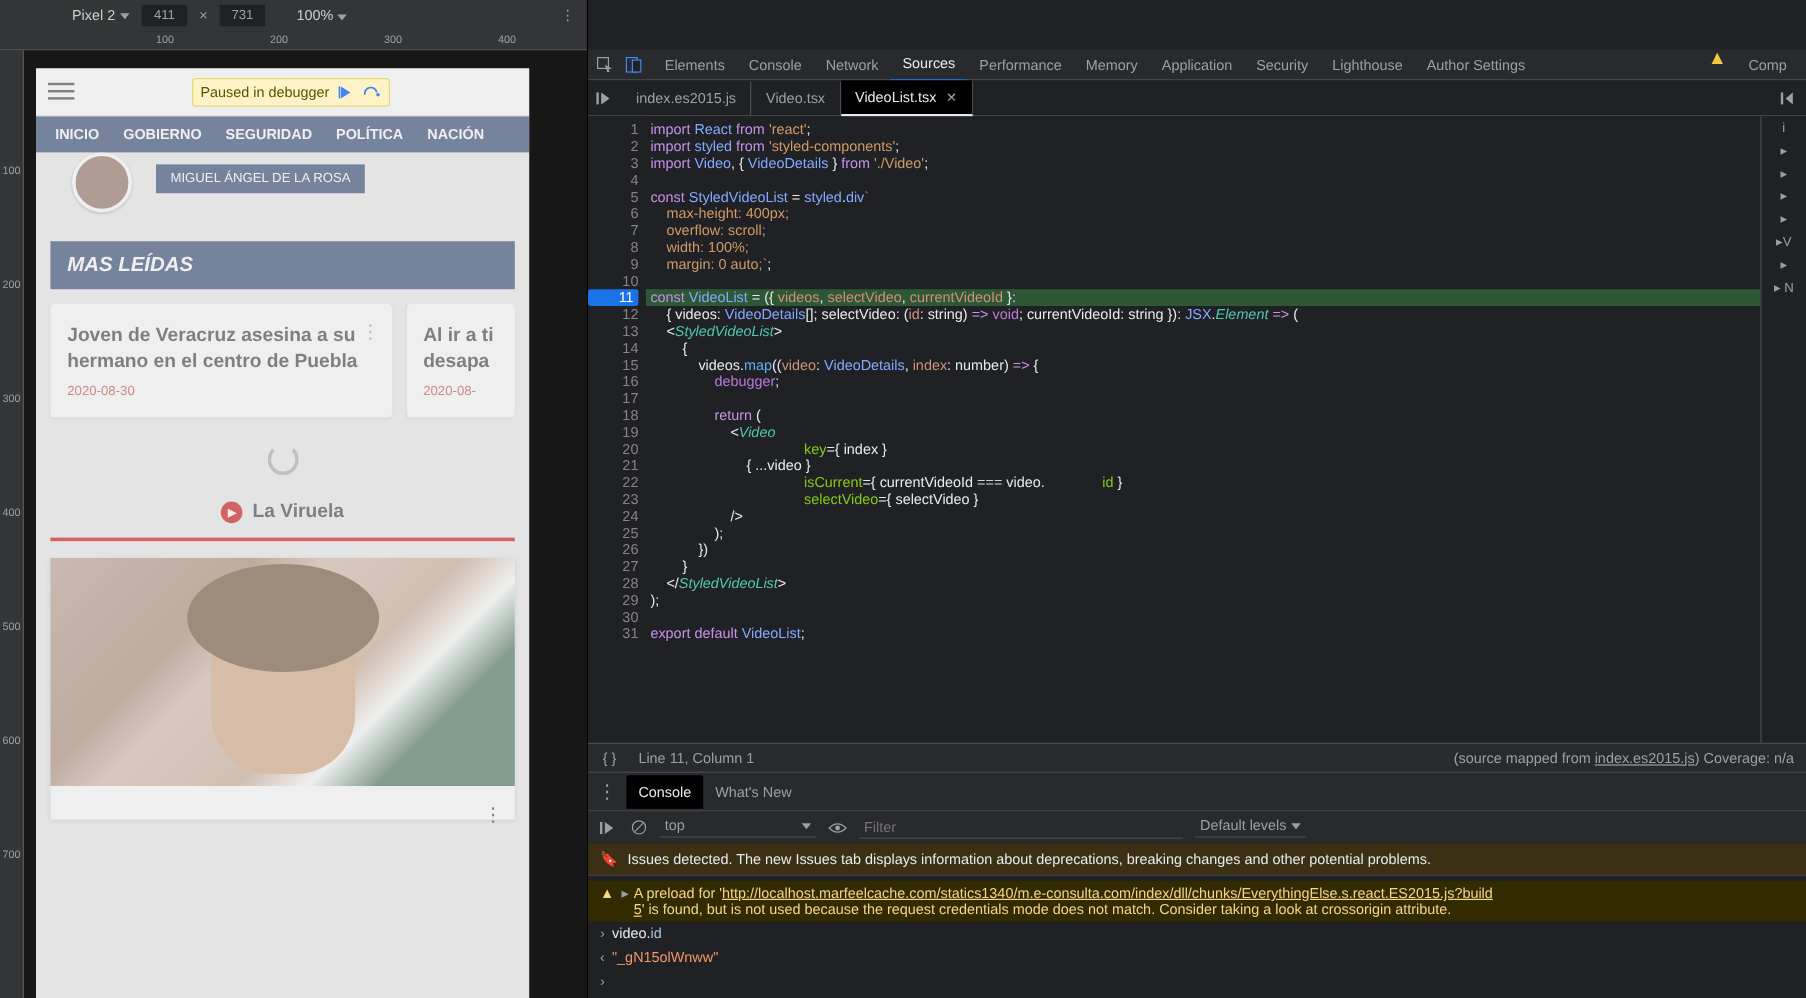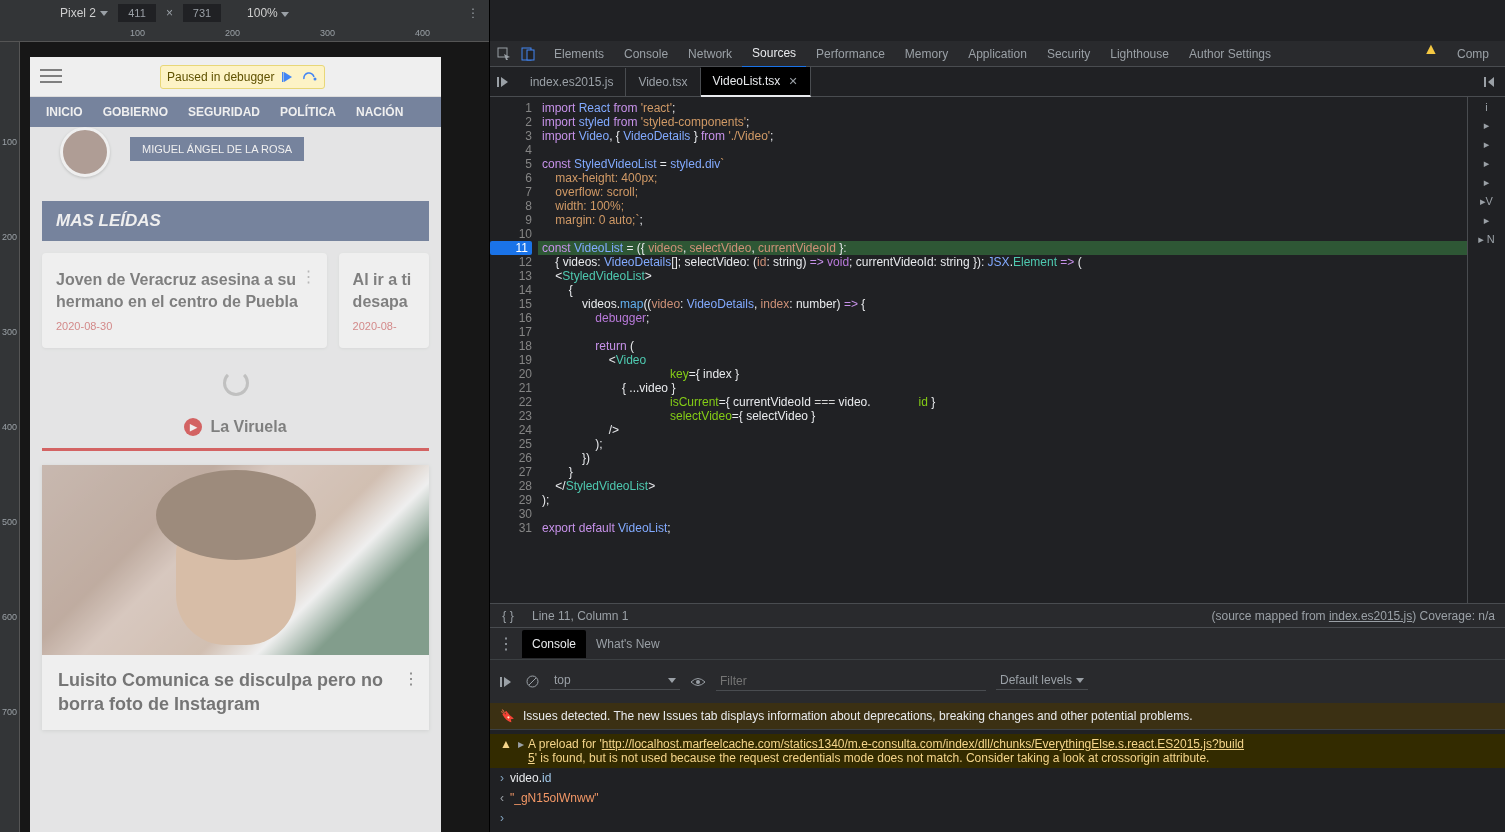--- a/index.html
+++ b/index.html
@@ -66,37 +66,37 @@
 .gutter .bp { background:#1a73e8; color:#fff; border-radius:2px; padding:0 4px; }
 .code { flex:1; font-family:Menlo,Consolas,monospace; font-size:12px; line-height:14px; padding-top:4px; white-space:pre; overflow:hidden; }
 .line { display:block; padding-left:4px; }
 .line.hl { background:#2e5735; }
 .kw { color:#c792ea; } 
 .kw2 { color:#b97adb; }
 .id { color:#82aaff; }
 .id2 { color:#84cc16;padding-left:48px; }
 .str { color:#d19a66; }
 .op { color:#d4d4d4; }
-.type { color:#4ec9b0; }
+.type { color:#4ec9b0;font-style:italic; }
 .fn { color:#61afef; }
 .or { color:#ce9178; }
 
 .sidebar-r { width:38px; background:#202124; border-left:1px solid #494c50; display:flex; flex-direction:column; align-items:center; gap:6px; padding-top:4px; }
 .sidebar-r .sic { color:#9aa0a6; font-size:11px; cursor:pointer; }
 .warn-ic { color:#f5c842; }
 
 .status { height:24px; background:#292a2d; border-top:1px solid #494c50; display:flex; align-items:center; font-size:12px; color:#9aa0a6; padding:0 10px; }
 .status .right { margin-left:auto; }
 .status a { color:#9aa0a6; text-decoration:underline; }
 
 .drawer-tabs { height:32px; background:#292a2d; border-top:1px solid #494c50; display:flex; align-items:center; padding:0 8px; }
 .dtab { font-size:12px; padding:7px 10px; color:#9aa0a6; cursor:pointer; }
 .dtab.active { background:#000; color:#e8eaed; border-radius:2px 2px 0 0; }
 
-.console-bar { height:44px; background:#292a2d; border-top:1px solid #3c4043; display:flex; align-items:center; gap:10px; padding:0 8px; font-size:12px; }
+.console-bar { height:28px; background:#292a2d; border-top:1px solid #3c4043; display:flex; align-items:center; gap:10px; padding:0 8px; font-size:12px; }
 .c-ic { color:#9aa0a6; cursor:pointer; width:16px; height:16px; display:flex; align-items:center; justify-content:center; }
 .ctx { color:#9aa0a6; min-width:130px; display:flex; align-items:center; justify-content:space-between; border-bottom:1px solid #494c50; padding:0 4px 2px; }
 .filter-input { background:transparent; border:none; border-bottom:1px solid #494c50; color:#e8eaed; width:270px; font-size:12px; padding:2px 4px; outline:none; }
 .levels { color:#9aa0a6; display:flex; align-items:center; gap:4px; border-bottom:1px solid #494c50; padding:0 4px 2px; }
 
 .issue-row { display:flex; align-items:center; gap:8px; background:#3b3013; color:#e8eaed; padding:6px 10px; font-size:12px; border-bottom:1px solid #3c4043; }
 .msgs { font-family:Menlo,Consolas,monospace; font-size:12px; padding:4px 0; }
 .msg { display:flex; padding:3px 10px; white-space:pre-wrap; }
 .msg .ic { width:14px; }
 .msg.warn { background:#332b00; color:#f5d58a; }
@@ -194,21 +194,20 @@
           <span class="ic">▶</span>
           <span>La Viruela</span>
         </div>
         <div class="big-card">
           <div class="big-img">
               <div class="face">
                 <div class="hair"></div>
               </div>
             </div>
           <div class="big-text">
-            <h3>Luisito Comunica se disculpa pero no borra foto de Instagram</h3>
             <div class="dots" style="position:absolute;top:14px;right:10px">⋮</div>
           </div>
         </div>
       </div>
     </div>
   </div>
 </div>
 
 <div class="right-pane">
   <div class="top-tabs">

